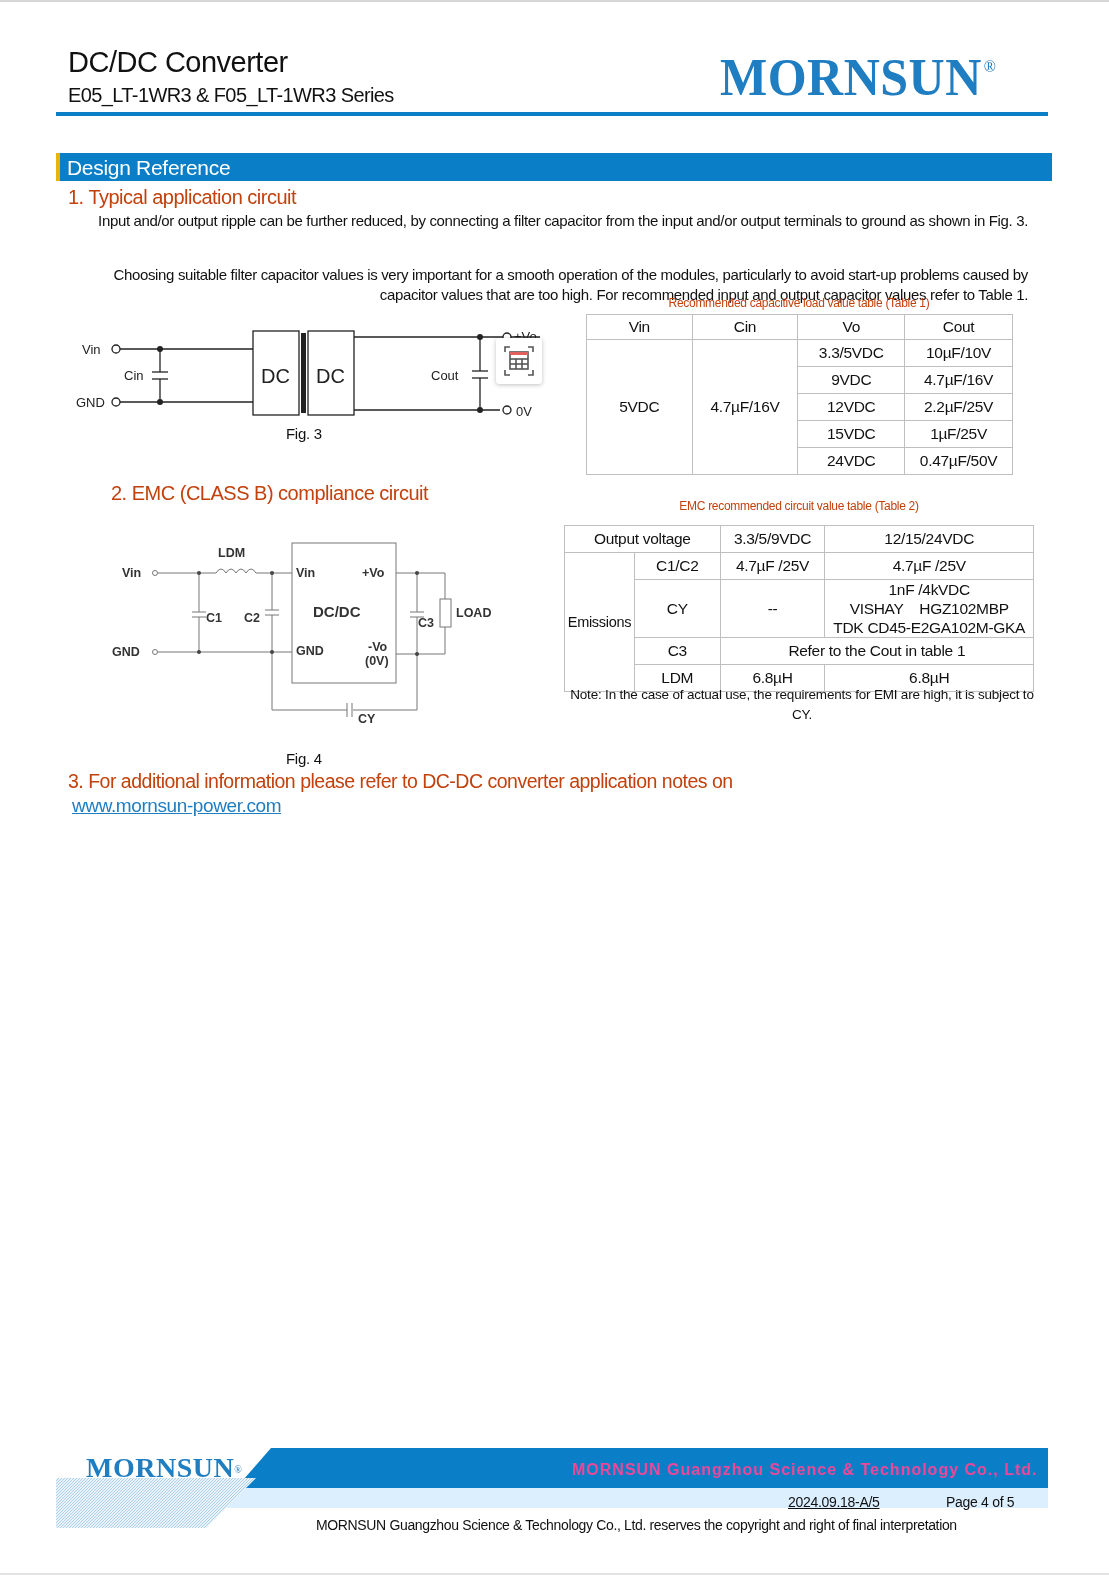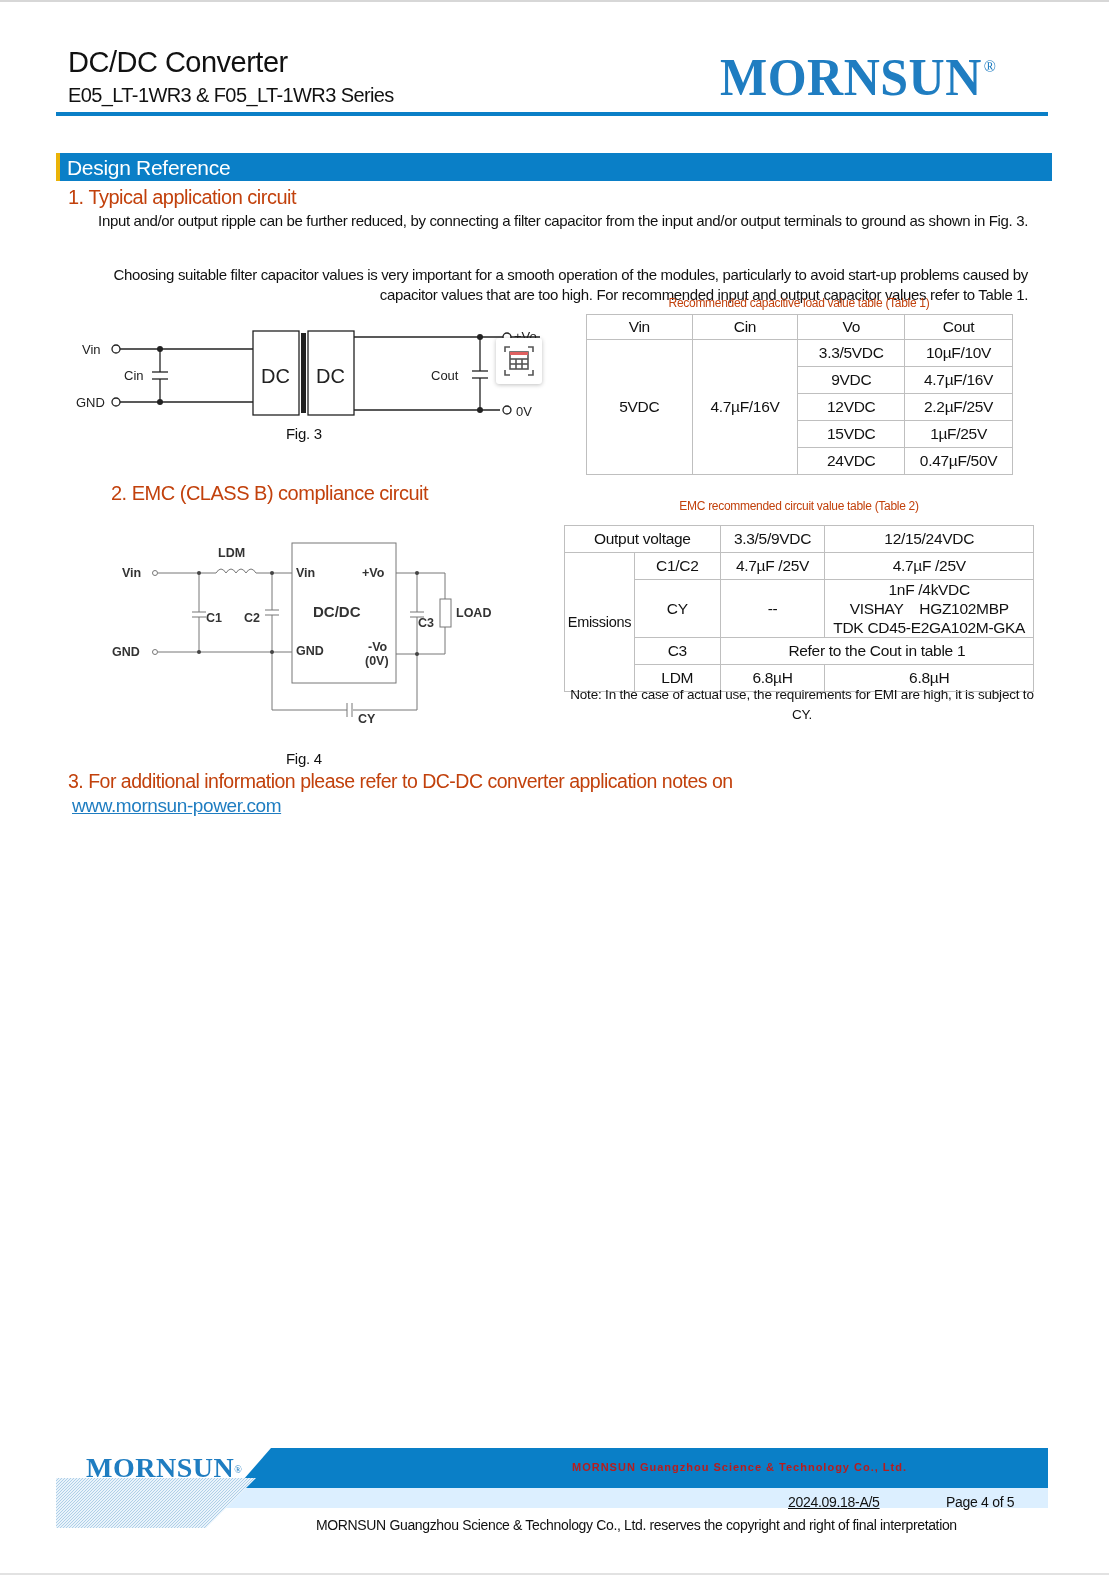--- a/index.html
+++ b/index.html
@@ -19,21 +19,21 @@
   table.t{position:absolute;border-collapse:collapse;font-size:15.5px;letter-spacing:-0.3px;}
   table.t td{border:1px solid #bfbfbf;text-align:center;padding:0;color:#111;}
   .tcap{position:absolute;font-size:12px;letter-spacing:-0.3px;text-align:center;color:#c2410c;}
   .note{position:absolute;left:566px;top:685px;width:472px;text-align:center;font-size:13.5px;line-height:20px;letter-spacing:-0.2px;}
   .link{position:absolute;left:72px;top:795px;font-size:19px;color:#1f7dc1;text-decoration:underline;letter-spacing:-0.4px;}
   .overlay-btn{position:absolute;left:496px;top:338px;width:46px;height:46px;background:#fff;border-radius:3px;box-shadow:0 1px 4px rgba(0,0,0,0.25);}
   svg text{font-family:"Liberation Sans","DejaVu Sans",sans-serif;}
   
   .ft-logo{position:absolute;left:86px;top:1452px;font-family:"Liberation Serif","DejaVu Serif",serif;font-weight:bold;font-size:28px;color:#1f7dc1;letter-spacing:0.5px;}
   .ft-logo sup{font-size:10px;font-weight:normal;position:relative;top:6px;}
-  .ft-company{position:absolute;left:572px;top:1461px;font-size:11px;font-weight:bold;color:#b91c1c;letter-spacing:1px;}
+  .ft-company{position:absolute;left:572px;top:1461px;font-size:16px;font-weight:bold;color:#ec4899;letter-spacing:1px;}
   .ft-date{position:absolute;left:788px;top:1494px;font-size:14px;letter-spacing:-0.3px;text-decoration:underline;}
   .ft-page{position:absolute;left:946px;top:1494px;font-size:14px;letter-spacing:-0.3px;}
   .ft-copy{position:absolute;left:316px;top:1517px;font-size:14px;letter-spacing:-0.35px;}
 </style>
 </head>
 <body>
 
 <div class="edge-top"></div>
 
 <div class="hdr-title">DC/DC Converter</div>

